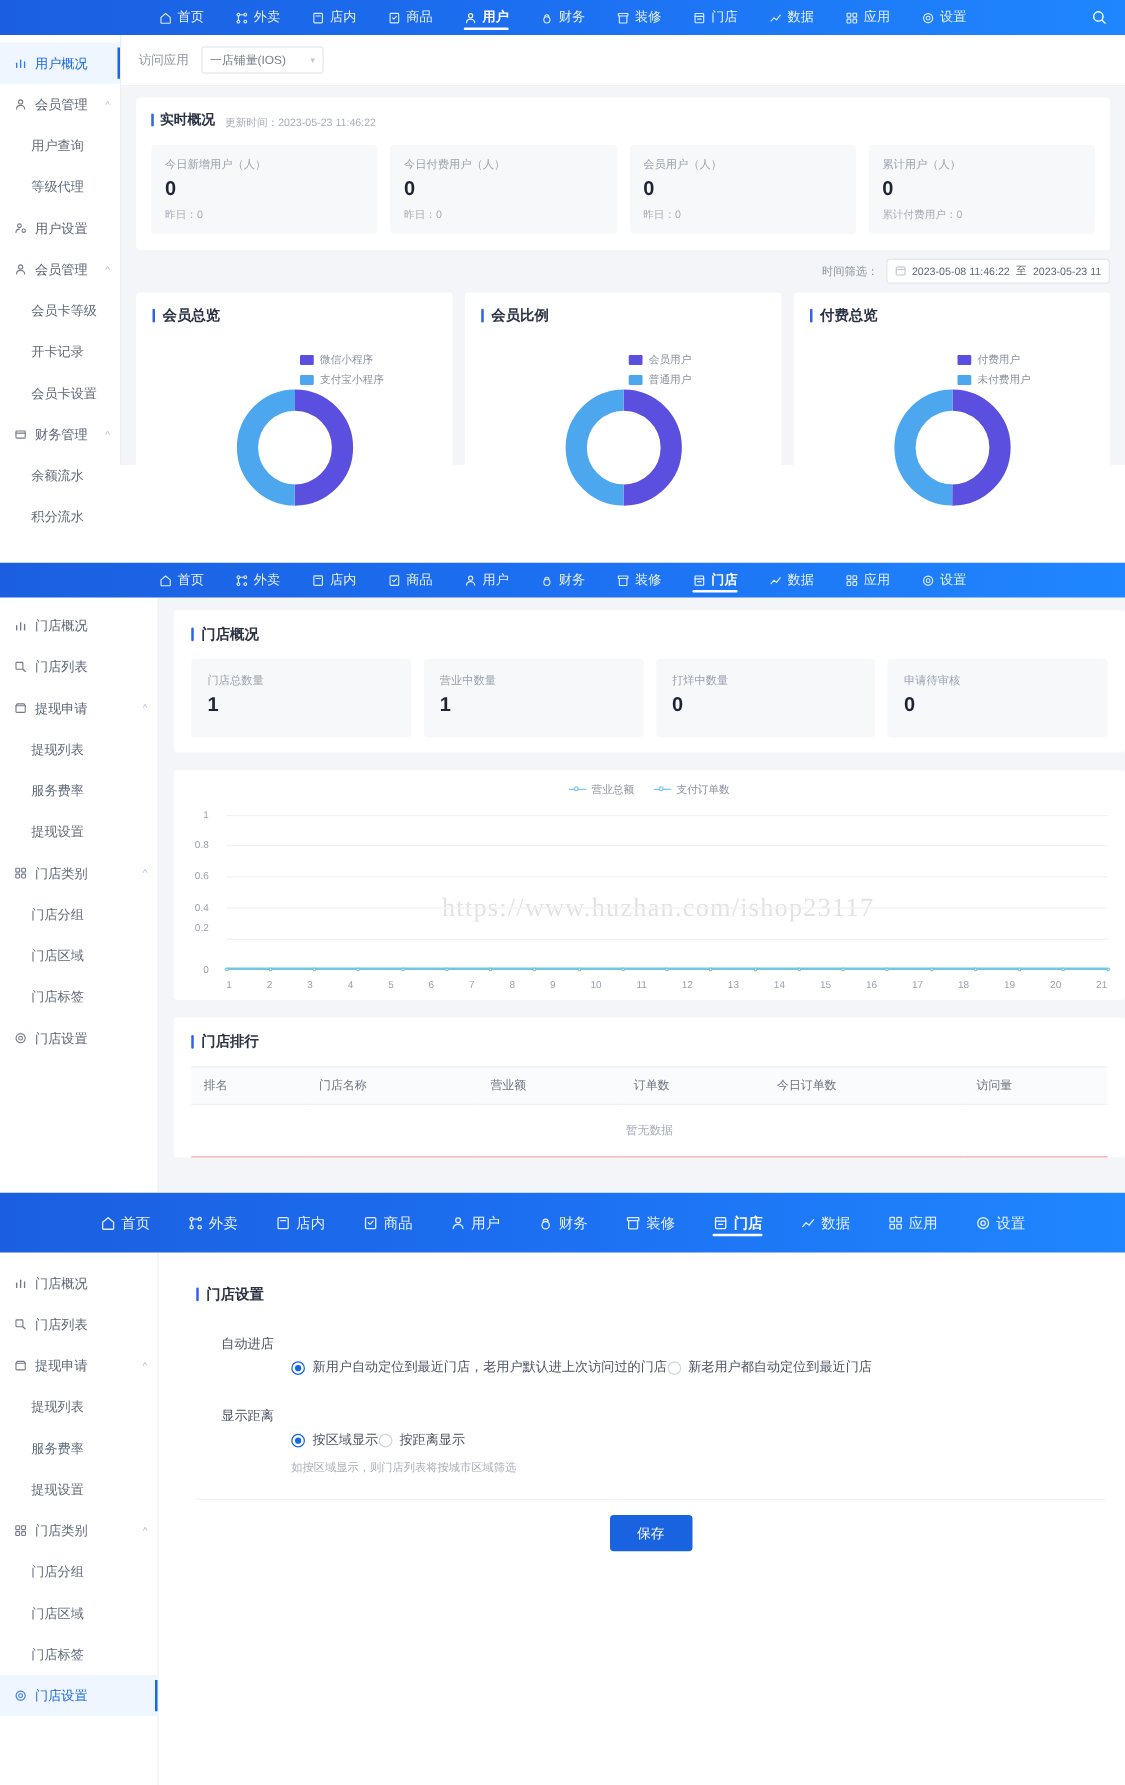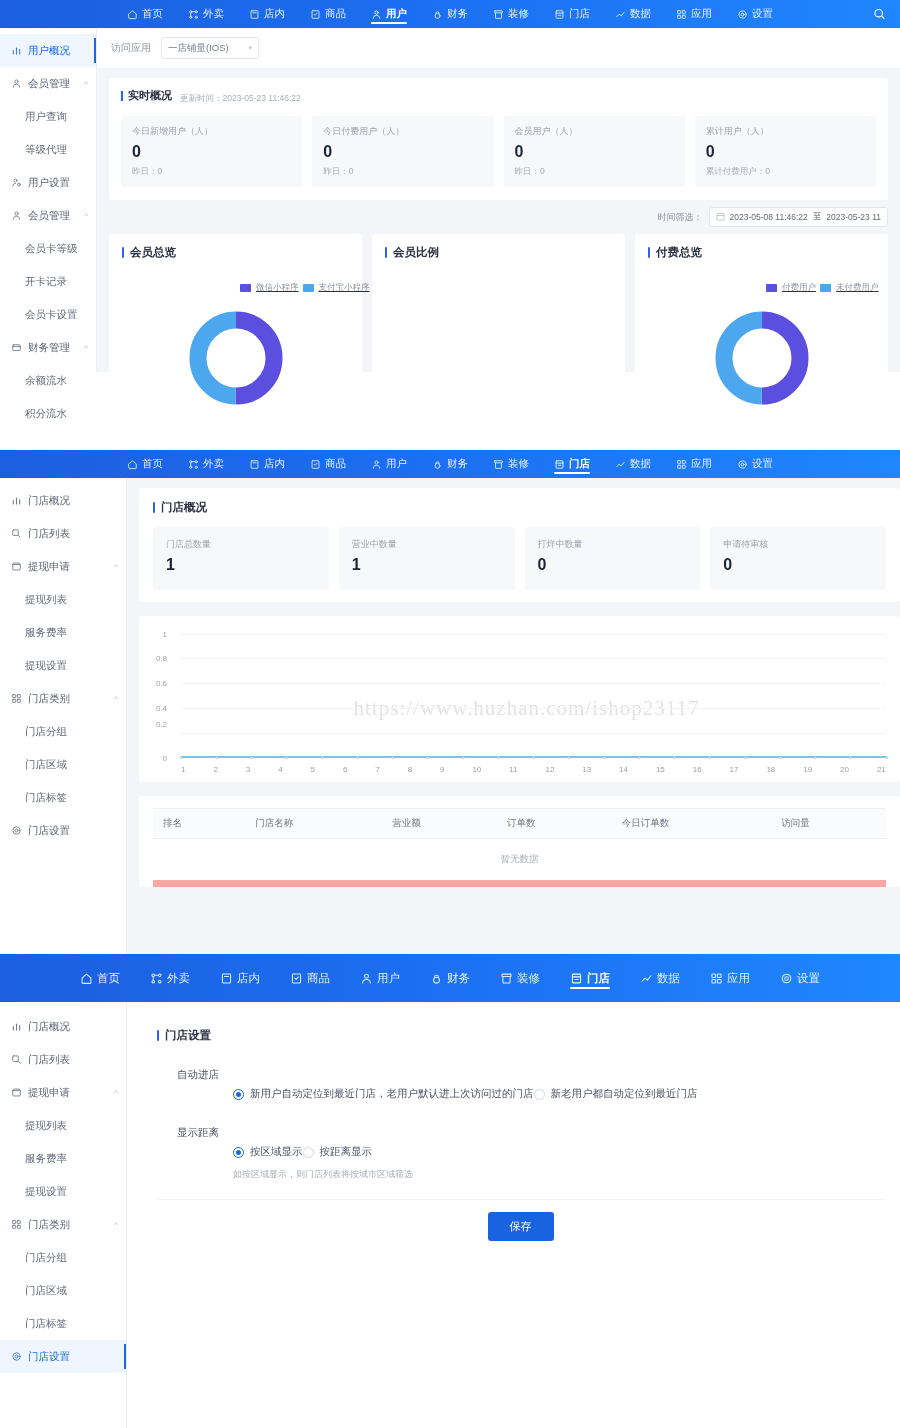--- a/index.html
+++ b/index.html
@@ -92,21 +92,21 @@
   .daterange{
     display:flex;align-items:center;gap:5px;border:1px solid #e3e6ec;border-radius:3px;
     background:#fff;height:20px;padding:0 6px;font-size:8.5px;color:#606874;box-sizing:border-box;
   }
   .donut-row{display:flex;gap:10px;}
   .donut-card{
     background:#fff;border-radius:3px;padding:11px 13px 16px;box-sizing:border-box;flex:1;min-width:0;
   }
   .donut-wrap{position:relative;height:145px;}
   .legend{
-    position:absolute;left:52%;top:10px;display:flex;flex-direction:row;gap:4px;text-decoration:underline;
+    position:absolute;left:52%;top:10px;display:flex;flex-direction:column;gap:4px;
   }
   .legend-item{display:flex;align-items:center;gap:5px;font-size:8.5px;color:#8a90a0;white-space:nowrap;}
   .swatch{width:11px;height:8px;border-radius:1px;display:inline-block;}
   .donut{position:absolute;left:50%;top:36px;transform:translateX(-50%);}
   
   .chart-card{background:#fff;border-radius:3px;padding:10px 14px 6px;box-sizing:border-box;position:relative;}
   .chart-legend{display:flex;justify-content:center;gap:16px;margin-bottom:6px;}
   .cl-item{display:flex;align-items:center;gap:4px;font-size:8.5px;color:#8a90a0;}
   .cl-mark{width:14px;height:1px;background:#7ecbe8;position:relative;display:inline-block;}
   .cl-mark:after{
@@ -128,21 +128,21 @@
     position:absolute;left:0;right:0;top:70px;text-align:center;font-size:21px;
     font-family:"Liberation Serif","DejaVu Serif",serif;color:rgba(150,150,150,.28);
     letter-spacing:1px;pointer-events:none;white-space:nowrap;
   }
   
   table.rank{width:100%;border-collapse:collapse;font-size:9.5px;}
   table.rank th{
     background:#fafbfc;color:#6b7280;font-weight:normal;text-align:left;
     padding:8px 10px;border-top:1px solid #eef0f3;border-bottom:1px solid #eef0f3;
   }
-  table.rank td{padding:14px 10px;color:#a8aeba;text-align:center;border-bottom:7px solid #fca5a5;}
+  table.rank td{padding:14px 10px;color:#a8aeba;text-align:center;border-bottom:1px solid #fca5a5;}
   
   .form-card{background:#fff;border-radius:3px;padding:14px 16px 0;box-sizing:border-box;}
   .form-row{display:flex;align-items:flex-start;margin:24px 0 0;}
   .form-label{width:62px;flex:0 0 62px;text-align:right;font-size:10.5px;color:#4b5262;padding-top:1px;}
   .form-ctrl{padding-left:14px;}
   .radios{display:flex;align-items:center;margin-top:20px;}
   .radio{display:flex;align-items:center;gap:6px;font-size:10.5px;color:#4b5262;cursor:pointer;}
   .rdot{
     width:11px;height:11px;border-radius:50%;border:1px solid #d3d7de;background:#fff;
     box-sizing:border-box;flex:0 0 11px;display:inline-block;position:relative;
@@ -426,20 +426,36 @@
                   </div>
                 </div>
                 <div class="donut"><svg width="100" height="100" viewBox="0 0 100 100">
                     <circle cx="50" cy="50" r="38" fill="none" stroke="#5b4fe0" stroke-width="17" stroke-dasharray="119.38052083641213 119.38052083641213" stroke-dashoffset="0" transform="rotate(-90 50 50)"></circle>
                     <circle cx="50" cy="50" r="38" fill="none" stroke="#4da7ef" stroke-width="17" stroke-dasharray="119.38052083641213 119.38052083641213" stroke-dashoffset="-119.38052083641213" transform="rotate(-90 50 50)"></circle>
                   </svg></div>
               </div>
             </div>
             <div class="donut-card">
               <div class="card-title">会员比例</div>
+              <div class="donut-wrap">
+                <div class="legend">
+                  <div class="legend-item">
+                    <span class="swatch" style="background:#5b4fe0"></span>
+                    <span>会员用户</span>
+                  </div>
+                  <div class="legend-item">
+                    <span class="swatch" style="background:#4da7ef"></span>
+                    <span>普通用户</span>
+                  </div>
+                </div>
+                <div class="donut"><svg width="100" height="100" viewBox="0 0 100 100">
+                    <circle cx="50" cy="50" r="38" fill="none" stroke="#5b4fe0" stroke-width="17" stroke-dasharray="119.38052083641213 119.38052083641213" stroke-dashoffset="0" transform="rotate(-90 50 50)"></circle>
+                    <circle cx="50" cy="50" r="38" fill="none" stroke="#4da7ef" stroke-width="17" stroke-dasharray="119.38052083641213 119.38052083641213" stroke-dashoffset="-119.38052083641213" transform="rotate(-90 50 50)"></circle>
+                  </svg></div>
+              </div>
             </div>
             <div class="donut-card">
               <div class="card-title">付费总览</div>
               <div class="donut-wrap">
                 <div class="legend">
                   <div class="legend-item">
                     <span class="swatch" style="background:#5b4fe0"></span>
                     <span>付费用户</span>
                   </div>
                   <div class="legend-item">
@@ -661,20 +677,30 @@
             <div class="stat" style="padding: 11px 13px 16px;">
               <div class="stat-label">申请待审核</div>
               <div class="stat-value">0</div>
             </div>
           </div>
       </div>
 
       <div class="pad"></div>
 
       <div class="chart-card">
+        <div class="chart-legend" id="chartlegend">
+            <div class="cl-item">
+              <span class="cl-mark"></span>
+              <span>营业总额</span>
+            </div>
+            <div class="cl-item">
+              <span class="cl-mark"></span>
+              <span>支付订单数</span>
+            </div>
+          </div>
         <div class="plot" id="plot">
           <div class="watermark">https://www.huzhan.com/ishop23117</div>
         <div class="ylab" style="top: 8px;">1</div>
             <div class="gridline" style="top: 8px;"></div>
             <div class="ylab" style="top: 32.8px;">0.8</div>
             <div class="gridline" style="top: 32.8px;"></div>
             <div class="ylab" style="top: 57.6px;">0.6</div>
             <div class="gridline" style="top: 57.6px;"></div>
             <div class="ylab" style="top: 82.4px;">0.4</div>
             <div class="gridline" style="top: 82.4px;"></div>
@@ -725,20 +751,21 @@
               <span>19</span>
               <span>20</span>
               <span>21</span>
             </div>
           </div>
       </div>
 
       <div class="pad"></div>
 
       <div class="card" style="padding-bottom:0;">
+        <div class="card-title">门店排行</div>
         <table class="rank">
           <thead>
               <tr id="rankhead">
                 <th>排名</th>
                 <th>门店名称</th>
                 <th>营业额</th>
                 <th>订单数</th>
                 <th>今日订单数</th>
                 <th>访问量</th>
               </tr>

